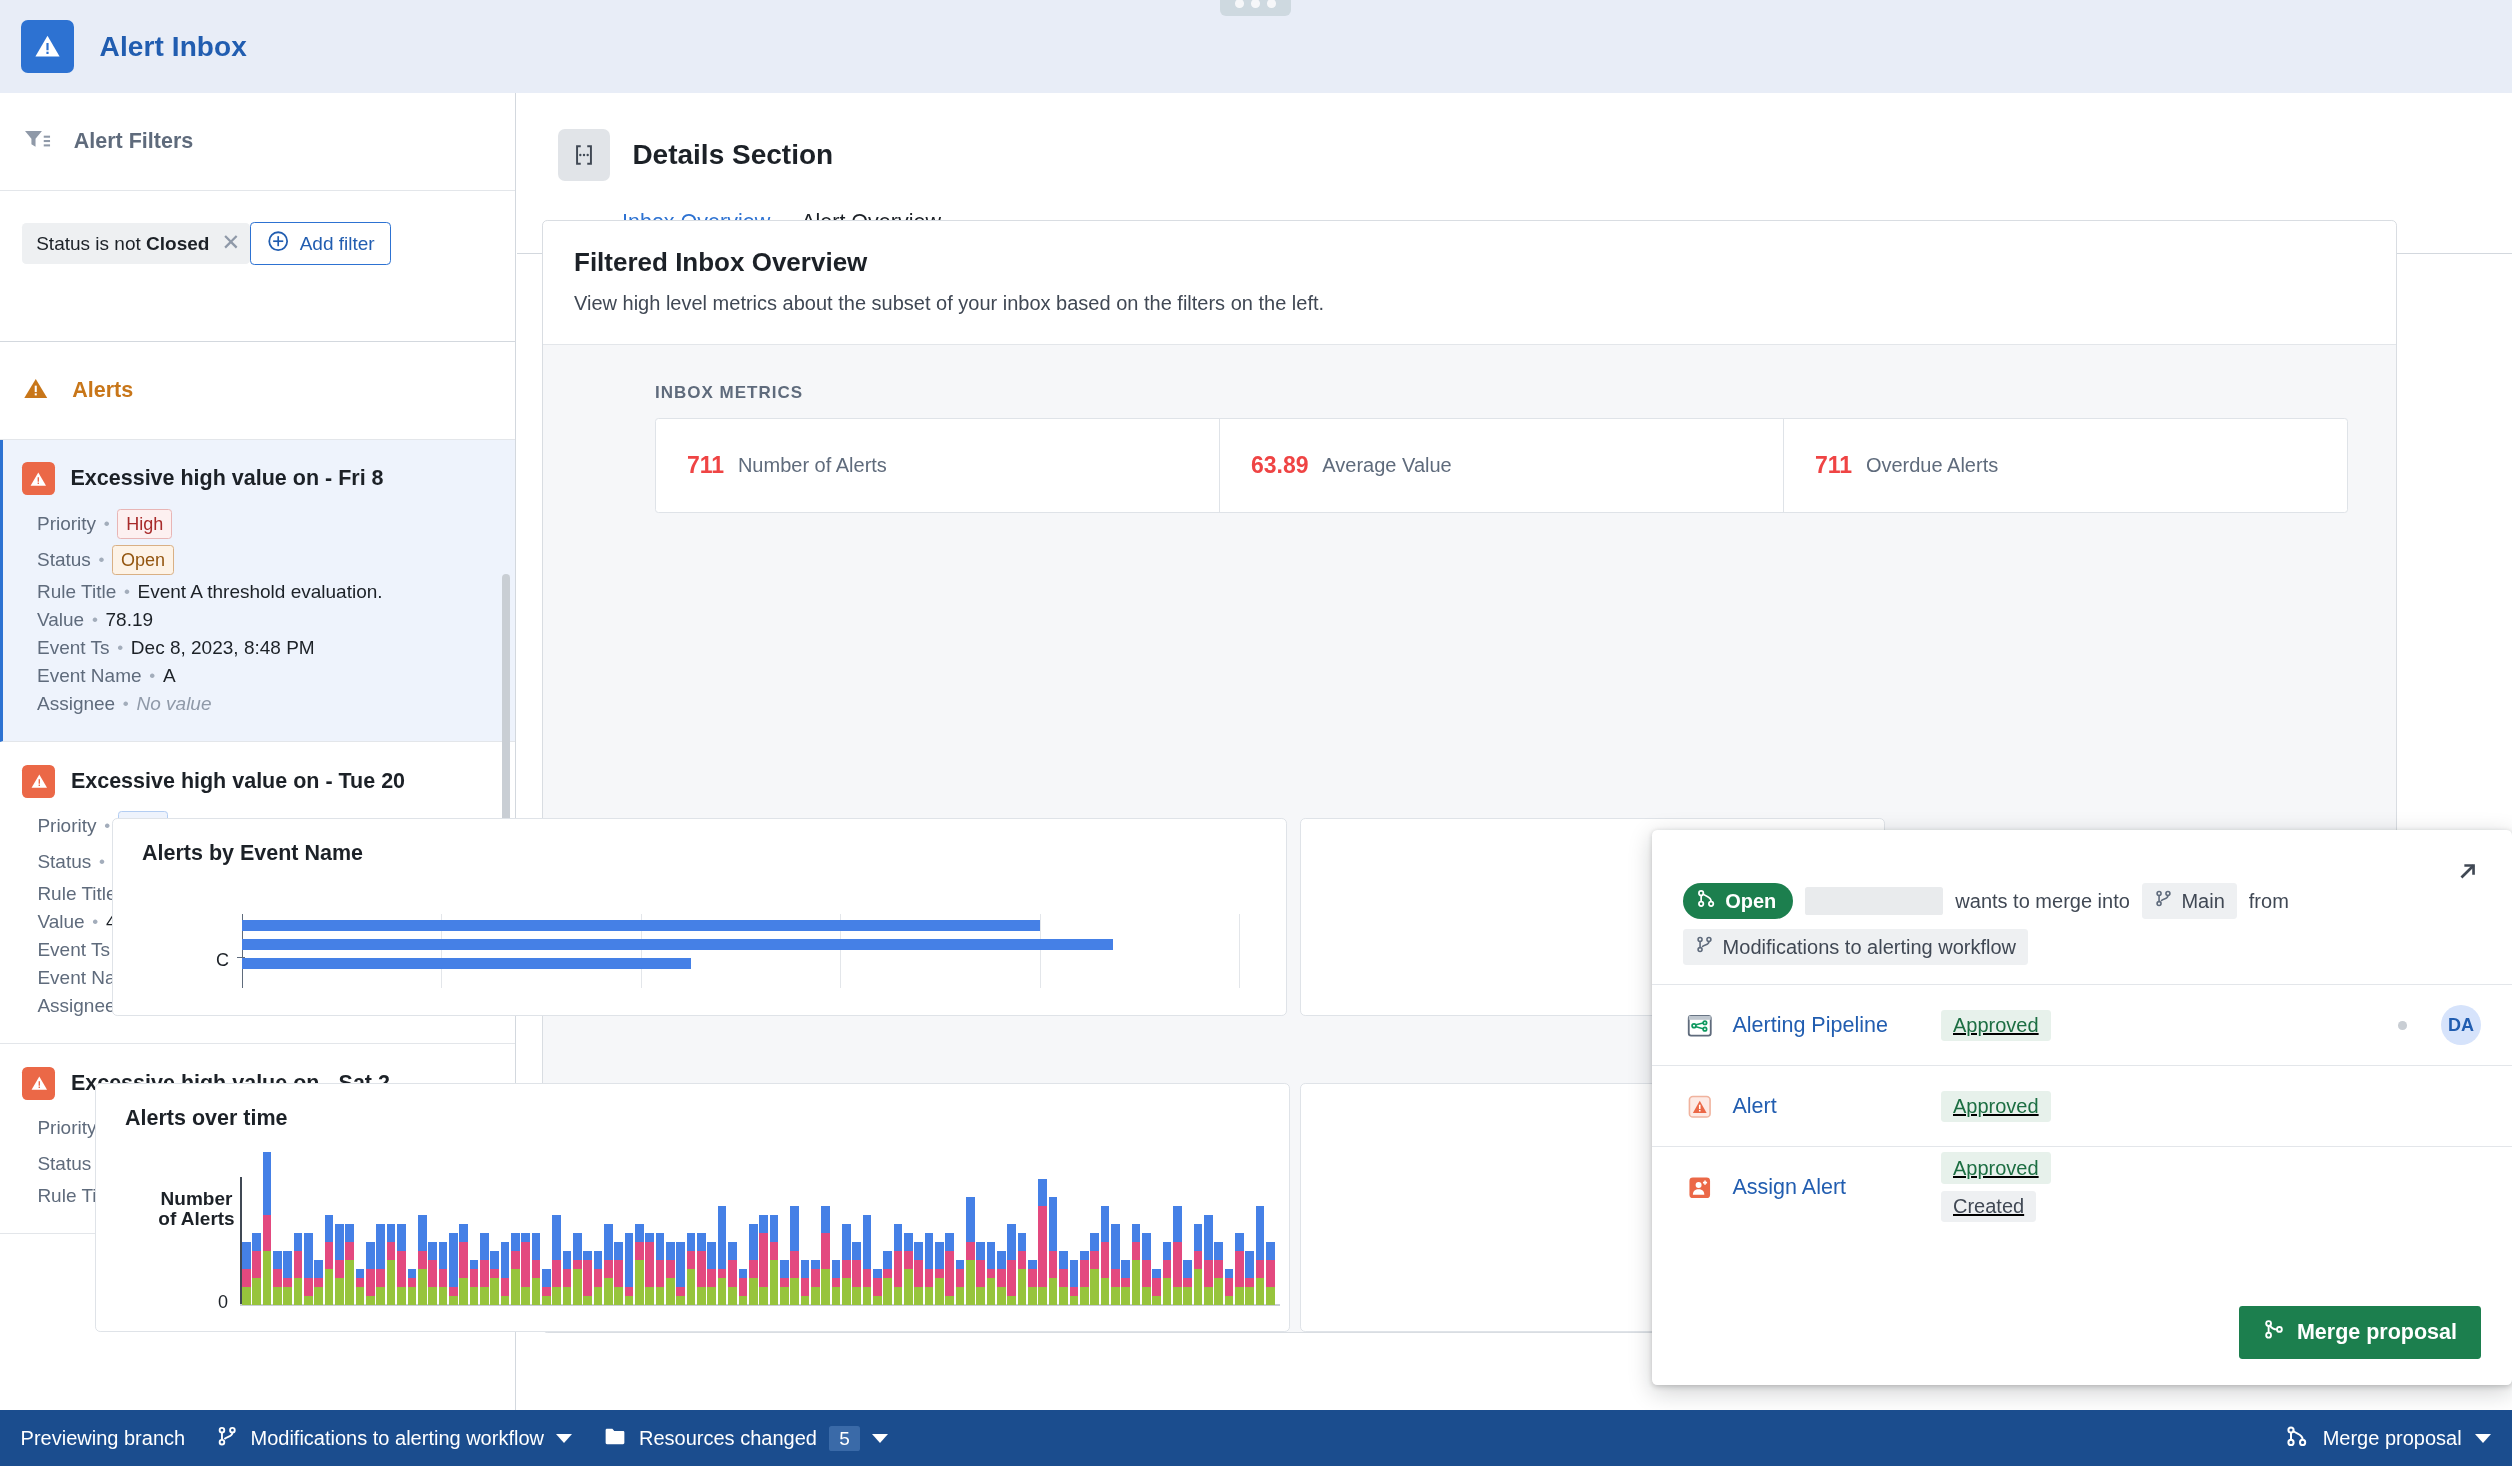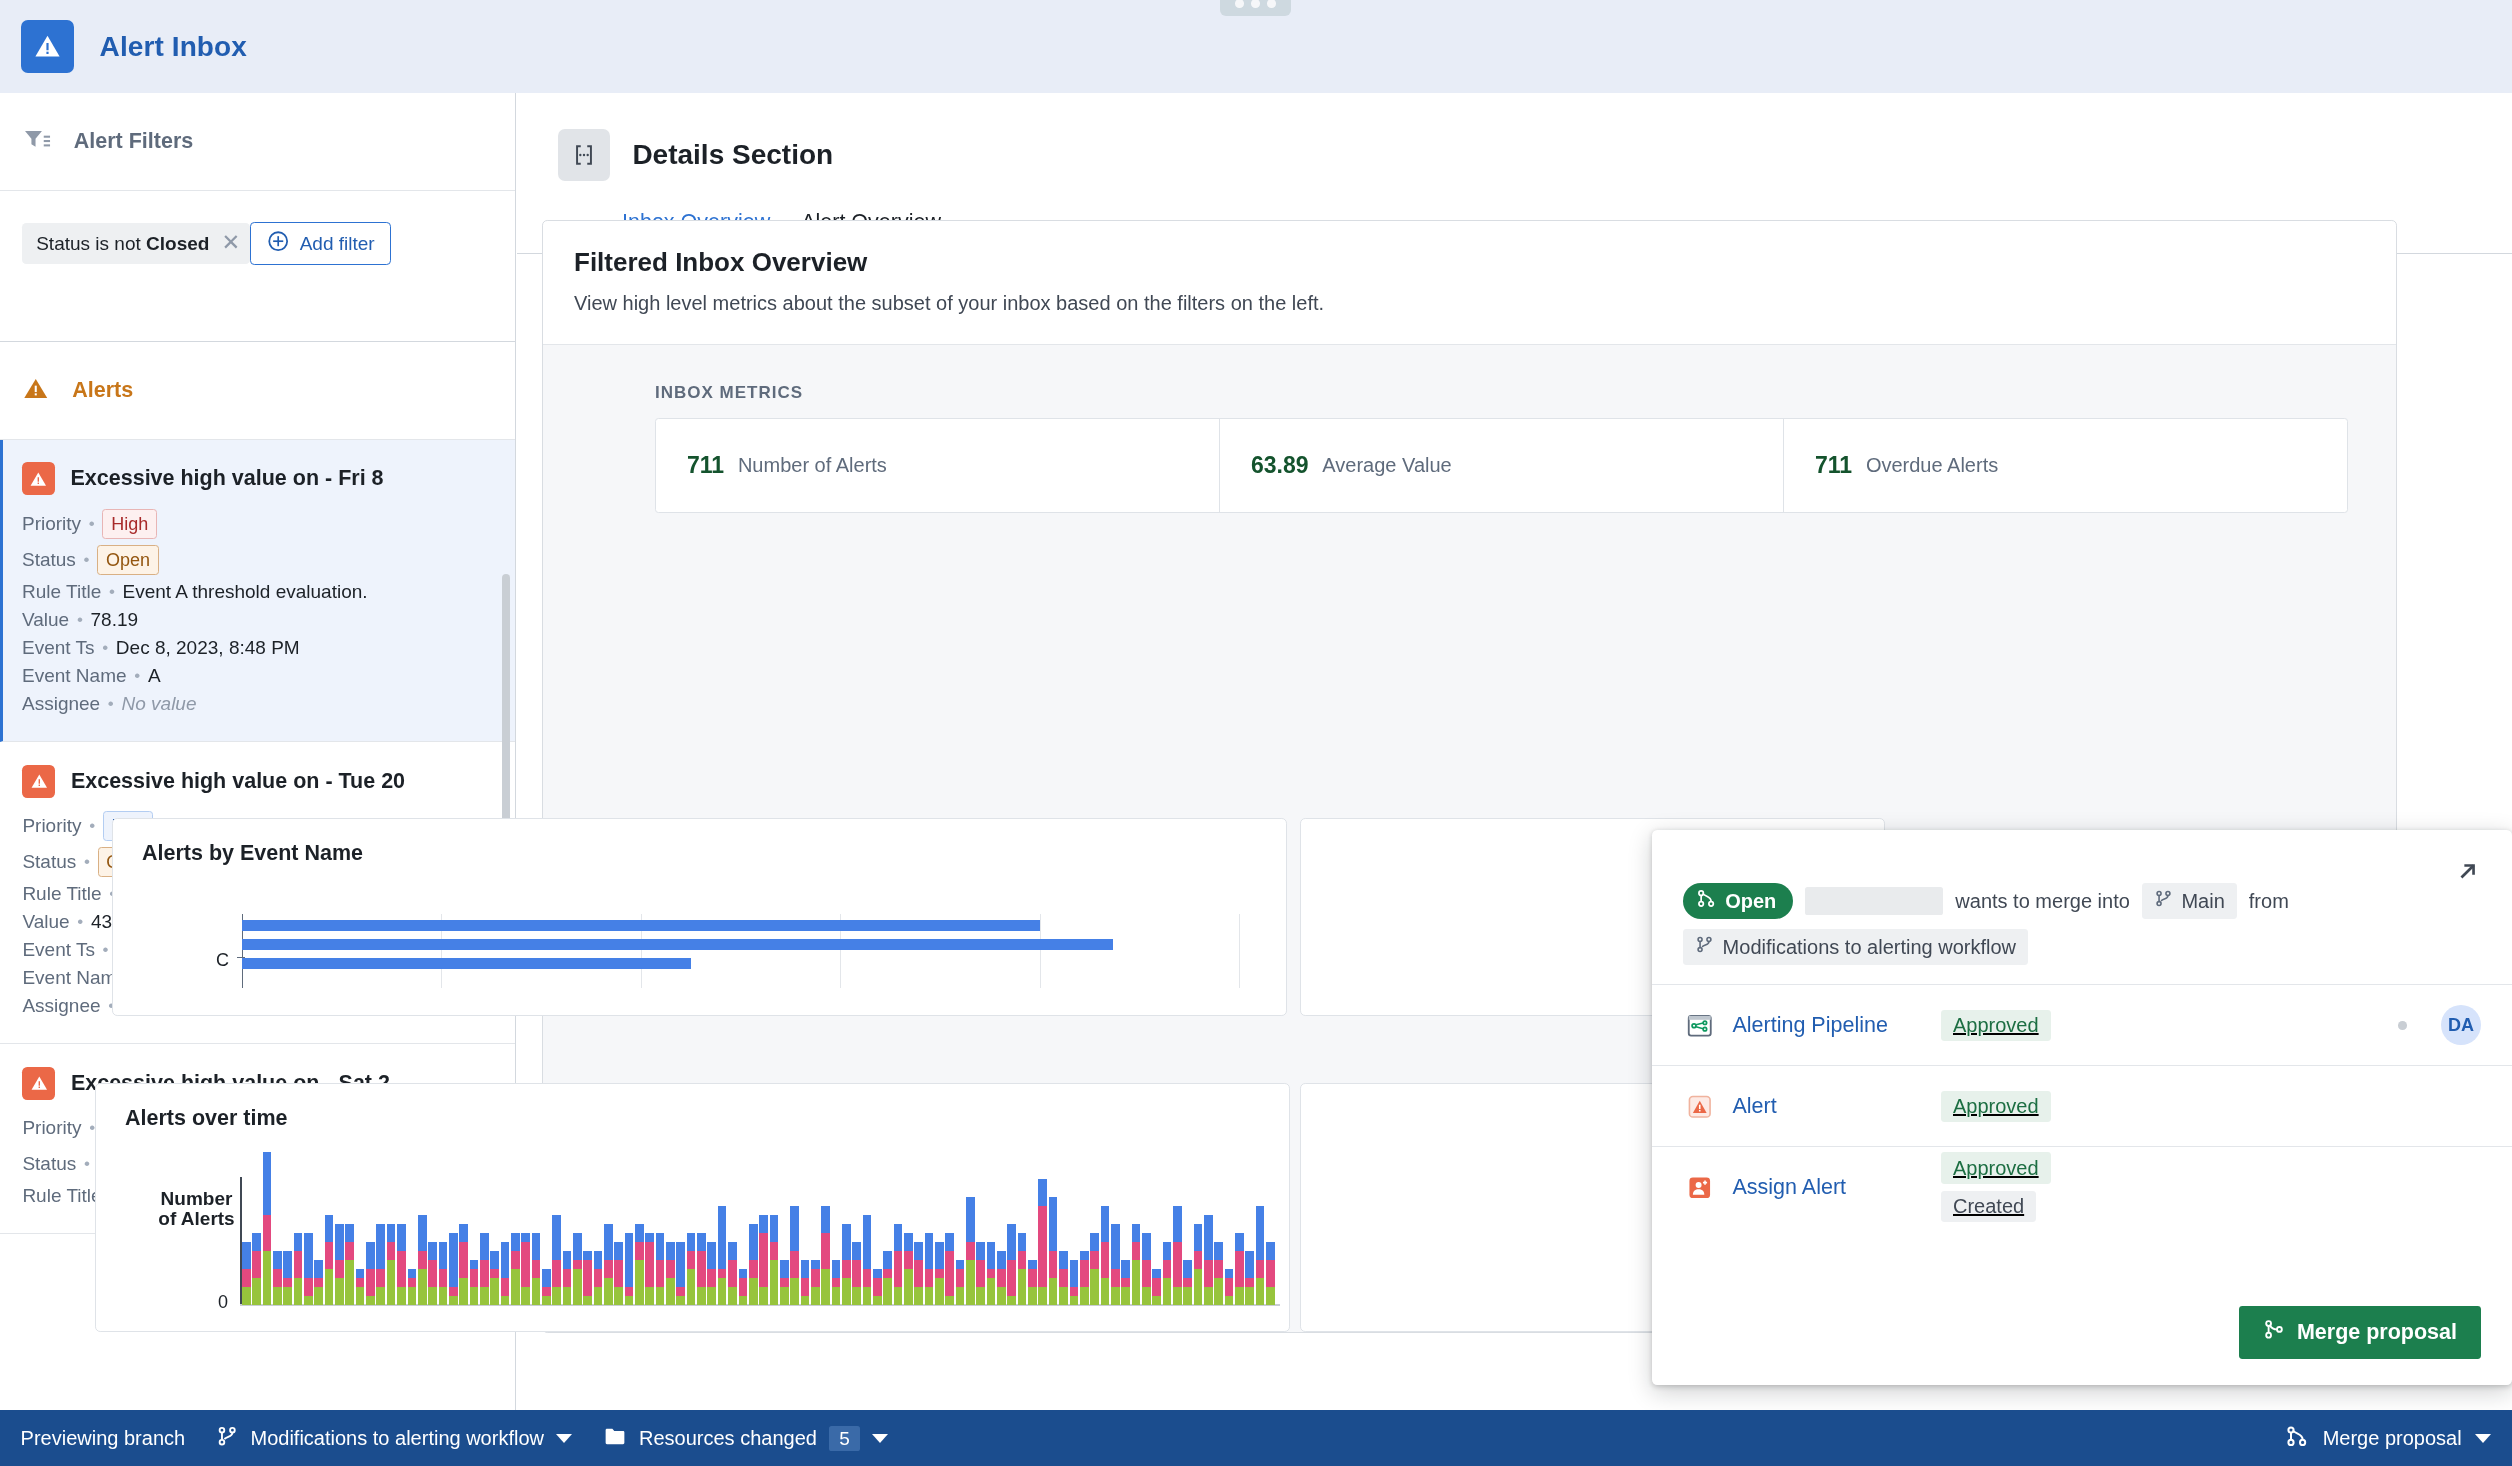--- a/index.html
+++ b/index.html
@@ -66,21 +66,21 @@
 
   
   .alert-card { padding: 22.4px 22.4px 20.6px 22.4px; border-bottom: 0.9px solid #e3e6ea; }
   .alert-card.selected { background: #eef3fc; border-left: 3.4px solid #2d72d2; padding-left: 19px; }
   .alert-card-title { display: flex; align-items: center; gap: 15.5px; margin-bottom: 13.8px; }
   .sq-icon {
     width: 33px; height: 33px; border-radius: 5.2px; background: #eb6847;
     display: flex; align-items: center; justify-content: center; flex: 0 0 auto;
   }
   .alert-name { font-size: 21.5px; font-weight: 700; color: #1c2127; }
-  .kv { font-size: 19px; color: #1c2127; margin: 6px 0; display: flex; align-items: center; gap: 7.7px; }
+  .kv { font-size: 19px; color: #1c2127; margin: 6px 15px; display: flex; align-items: center; gap: 7.7px; }
   .kv .k { color: #5f6b7c; }
   .kv .dot { color: #a3adbb; font-size: 17px; }
   .kv .novalue { color: #8f99a8; font-style: italic; }
   .tag { border-radius: 3.4px; padding: 1.7px 7.7px; font-size: 18px; border: 0.9px solid; line-height: 1.35; }
   .tag.high { color: #a82a2a; background: #fdf0f0; border-color: #e8b5b5; }
   .tag.low  { color: #215db0; background: #eef3fc; border-color: #b3cdf2; }
   .tag.intermediate { color: #935610; background: #fdf3e7; border-color: #e3c08a; }
   .tag.open { color: #935610; background: #fdf3e7; border-color: #d9b084; }
 
   .lp-scroll {
@@ -120,21 +120,21 @@
   .metrics-label {
     font-size: 17px; letter-spacing: 1px; font-weight: 700;
     color: #5f6b7c; margin: 0 0 15.5px 112px;
   }
   .metrics-row {
     margin: 0 48px 0 112px; height: 95px; background: #fff;
     border: 0.9px solid #dfe3e8; border-radius: 3.4px; display: flex;
   }
   .metric { flex: 1 1 0; display: flex; align-items: center; gap: 13.8px; padding-left: 31px; }
   .metric + .metric { border-left: 0.9px solid #dfe3e8; }
-  .metric .num { font-size: 23px; font-weight: 700; color: #14532d; }
+  .metric .num { font-size: 23px; font-weight: 700; color: #ef4444; }
   .metric .lbl { font-size: 20px; color: #5f6b7c; }
   .chart-card {
     background: #fff; border: 0.9px solid #dfe3e8; border-radius: 5.2px;
     position: absolute;
   }
   #chart-events { left: 112px; top: 818px; width: 1175px; height: 198px; }
   #chart-events-right { left: 1300px; top: 818px; width: 585px; height: 198px; }
   #chart-time { left: 95px; top: 1083px; width: 1195px; height: 249px; }
   #chart-time-right { left: 1300px; top: 1083px; width: 585px; height: 249px; }
   .chart-title { font-size: 21.5px; font-weight: 700; color: #1c2127; padding: 22.4px 0 0 29px; }

